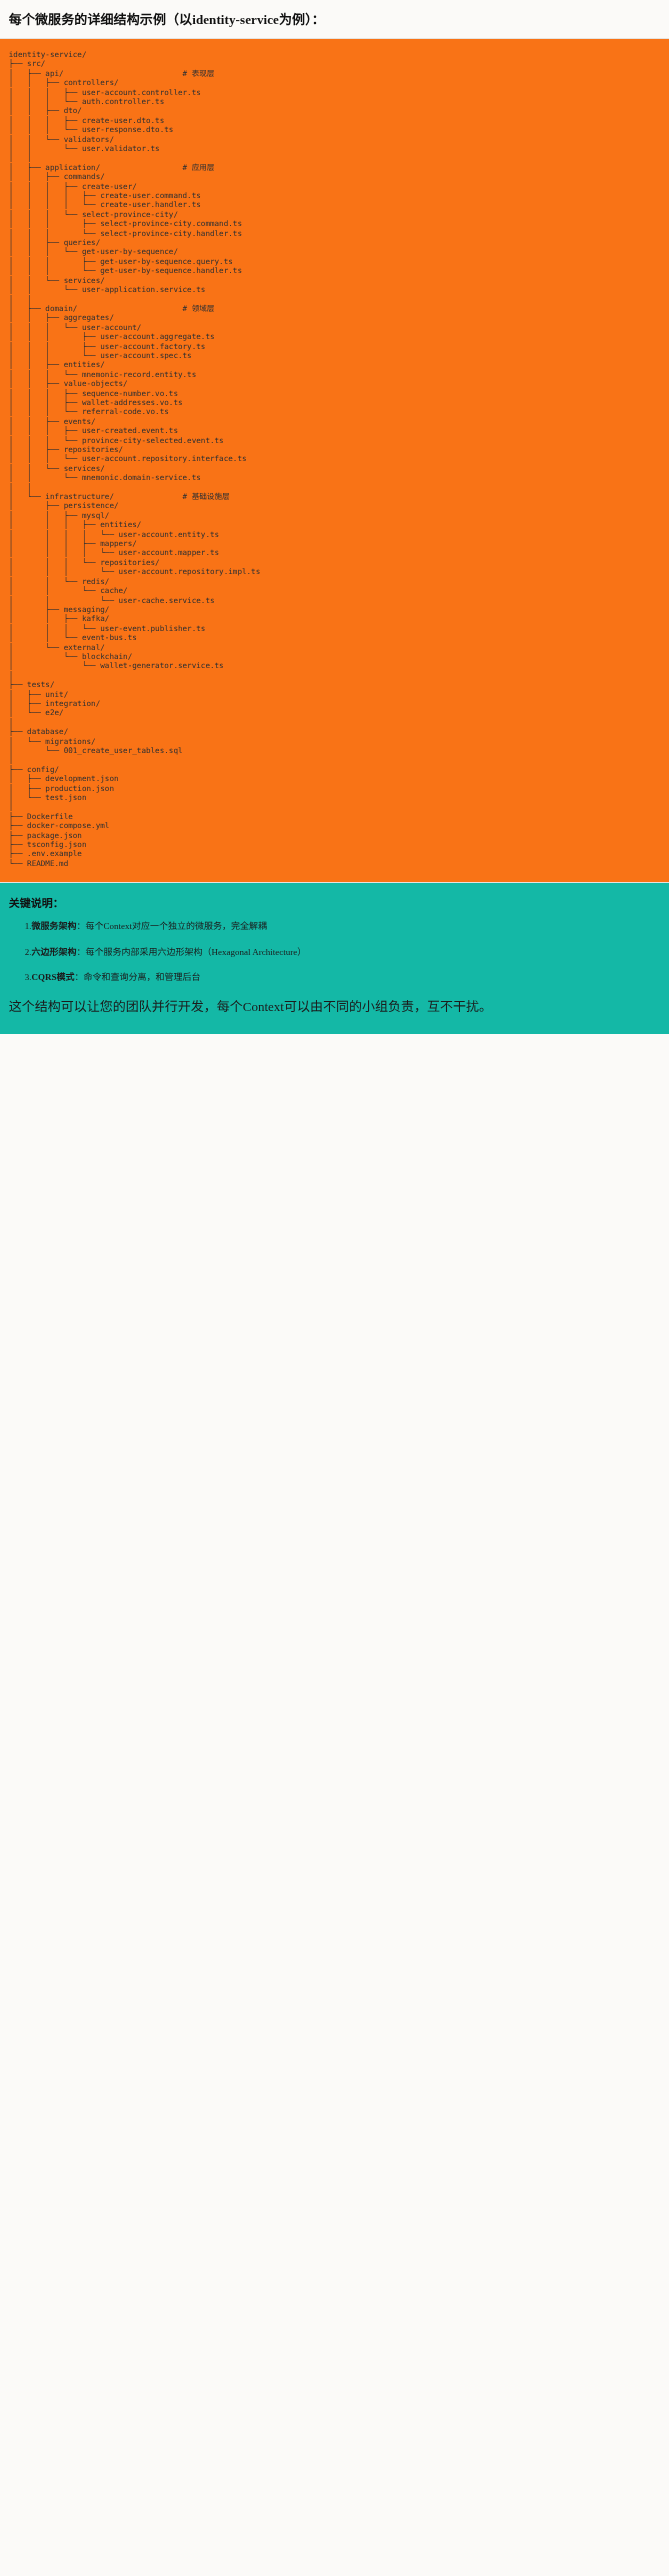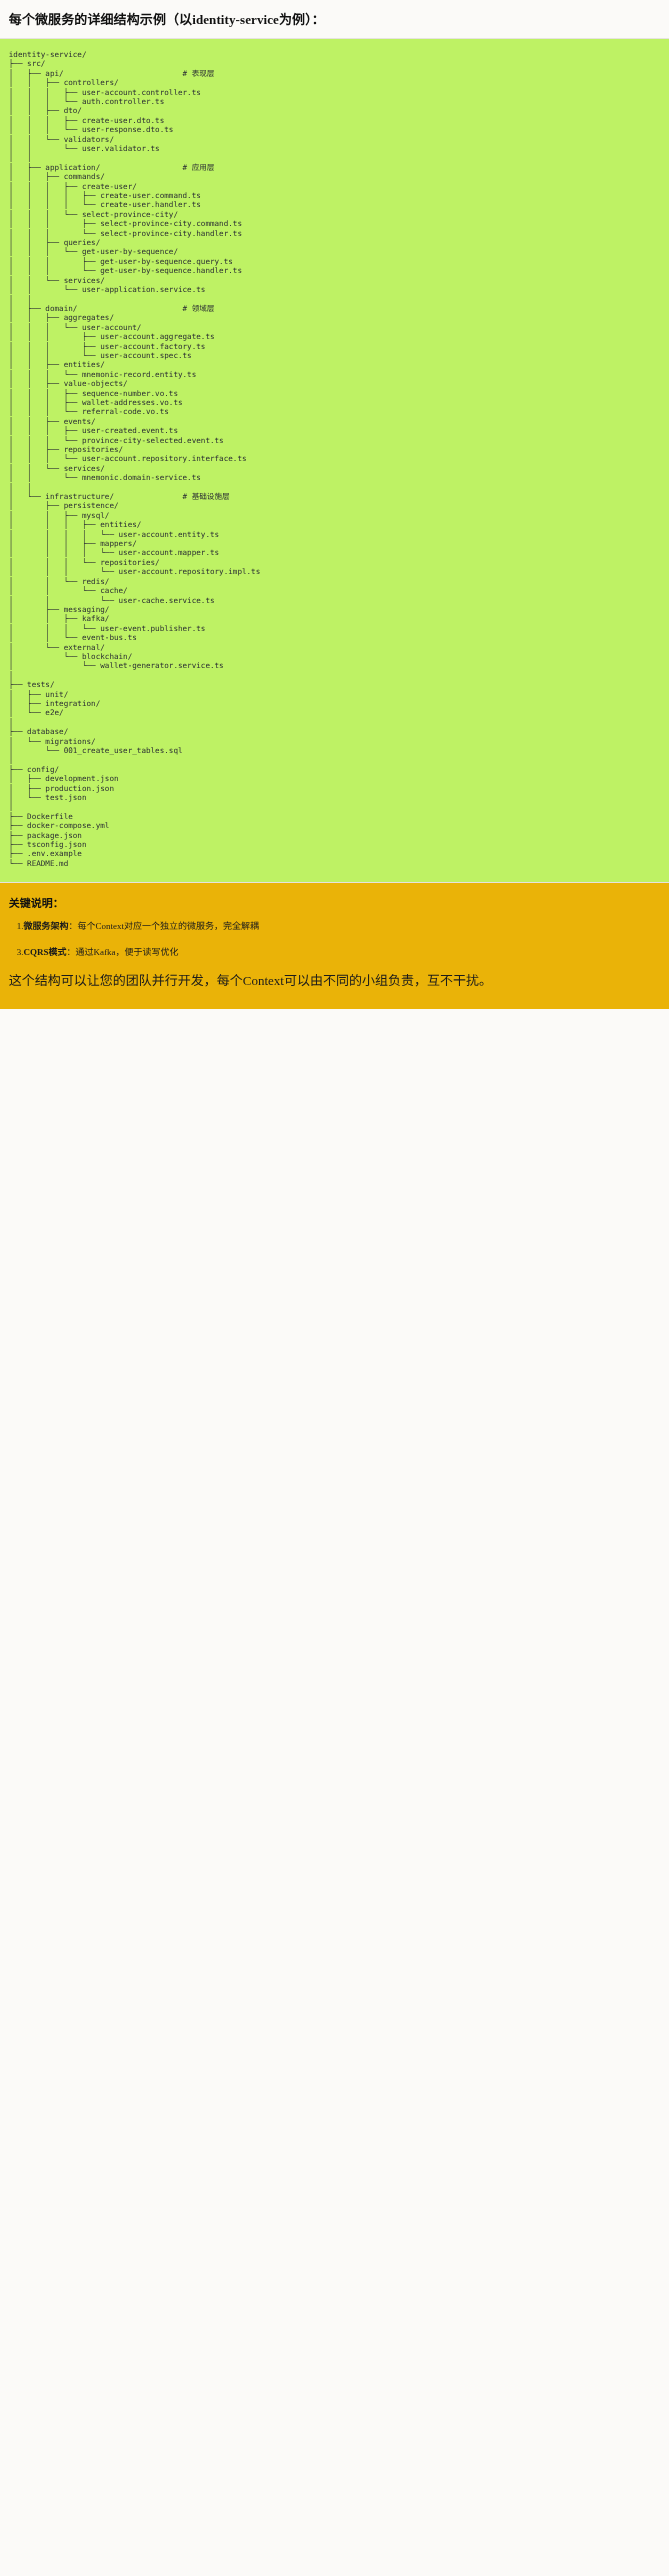--- a/index.html
+++ b/index.html
@@ -37,58 +37,58 @@
     font-size: 13px;
     line-height: 1.35;
     letter-spacing: 0.1px;
     color: #111111;
   }
 
   
   .tree-block {
     padding: 11.3px 8.8px 13.8px 8.8px;
     border-bottom: 0.6px solid #e6e3df;
-    background: #bef264;
+    background: #f97316;
   }
   pre.tree {
     margin: 0;
     font-family: "DejaVu Sans Mono", "Liberation Mono", monospace;
     font-size: 7.6px;
     line-height: 9.4px;
     color: #2b2f33;
     white-space: pre;
     letter-spacing: 0px;
     tab-size: 4;
   }
 
   
   .notes-block {
     padding: 12.5px 8.8px 16.3px 8.8px;
-    background: #eab308;
+    background: #14b8a6;
   }
   .notes-heading {
     margin: 0 0 10px 0;
     font-family: "Liberation Serif", "DejaVu Serif", serif;
     font-weight: 700;
     font-size: 11px;
     line-height: 1.35;
     color: #111111;
   }
   ol.notes-list {
     margin: 0 0 0 0;
     padding: 0;
     list-style: none;
     counter-reset: noteidx;
   }
   ol.notes-list li {
     font-family: "Liberation Serif", "DejaVu Serif", serif;
     font-size: 9px;
     line-height: 1.5;
     color: #1b1b1b;
-    margin: 0 0 12px 8px;
+    margin: 0 0 12px 16px;
     padding: 0;
   }
   ol.notes-list li .idx {
     font-weight: 400;
   }
   ol.notes-list li .nkey {
     font-weight: 700;
   }
   ol.notes-list li .nval {
     font-weight: 400;
@@ -200,20 +200,23 @@
 └── README.md</pre>
   </div>
 
   <div class="notes-block">
     <h2 class="notes-heading">关键说明：</h2>
     <ol class="notes-list">
       <li>
         <span class="idx">1.</span><span class="nkey">微服务架构</span><span class="nval">：</span><span class="nval">每个Context对应一个独立的微服务，完全解耦</span>
       </li>
       <li>
-        <span class="idx">3.</span><span class="nkey">CQRS模式</span><span class="nval">：</span><span class="nval">通过Kafka，便于读写优化</span>
+        <span class="idx">2.</span><span class="nkey">六边形架构</span><span class="nval">：</span><span class="nval">每个服务内部采用六边形架构（Hexagonal Architecture）</span>
+      </li>
+      <li>
+        <span class="idx">3.</span><span class="nkey">CQRS模式</span><span class="nval">：</span><span class="nval">命令和查询分离，和管理后台</span>
       </li>
     </ol>
     <p class="closing">这个结构可以让您的团队并行开发，每个Context可以由不同的小组负责，互不干扰。</p>
   </div>
 
 </div>
 
 
 </body></html>

